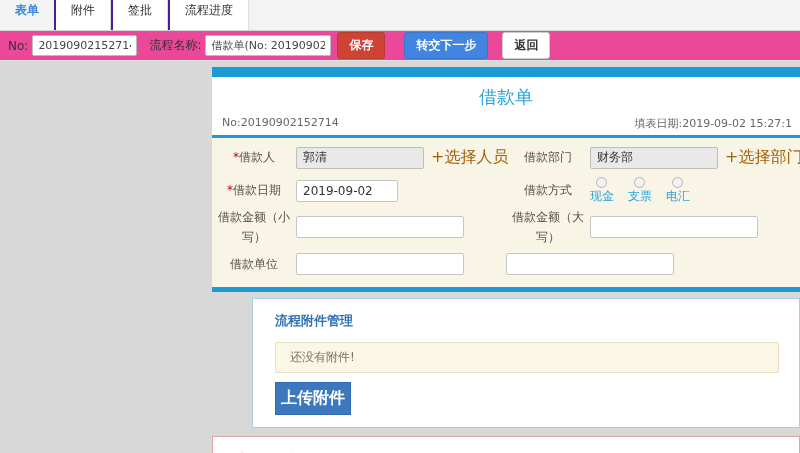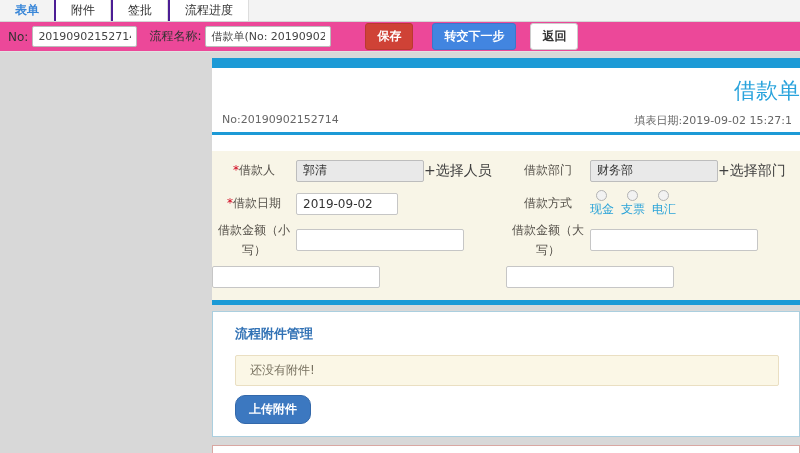--- a/index.html
+++ b/index.html
@@ -1,65 +1,65 @@
 <!DOCTYPE html>
 <html><head>
 <meta charset="utf-8">
 <style>
   * { box-sizing: border-box; margin: 0; padding: 0; }
   html,body { width:800px; height:453px; overflow:hidden; }
   body { background:#d8d8d8; font-family:"DejaVu Sans","Liberation Sans",sans-serif; font-size:12px; color:#333; }
 
   
-  .tabbar { height:22px; background:#f3f3f3; border-bottom:1px solid #d5d5d5; display:flex; align-items:stretch; }
+  .tabbar { height:31px; background:#f3f3f3; border-bottom:1px solid #d5d5d5; display:flex; align-items:stretch; }
   .tab { padding:0 15px; line-height:21px; font-size:12px; color:#333; background:#fff; border-left:2px solid #4c1d95; border-right:1px solid #ddd; cursor:pointer; }
   .tab.active { background:transparent; border:none; color:#3a87d8; font-weight:bold; }
 
   
   .toolbar { height:30px; background:#ec4899; display:flex; align-items:center; padding:0 8px; border-bottom:1px solid #e2e2e2; }
   .toolbar label { font-size:12px; color:#333; margin-right:4px; white-space:nowrap; }
   .tb-input { height:21px; border:1px solid #bbb; border-radius:2px; font-size:11px; padding:1px 5px; color:#444; font-family:inherit; }
   .tb-input.no { width:105px; margin-right:12px; }
   .tb-input.name { width:126px; }
   .btn { font-size:12px; font-weight:bold; padding:4px 11px; border-radius:3px; border:1px solid transparent; cursor:pointer; font-family:inherit; white-space:nowrap; }
-  .btn-save { background:#cf4236; border-color:#b93a2f; color:#fff; margin-left:34px; }
+  .btn-save { background:#cf4236; border-color:#b93a2f; color:#fff; margin-left:6px; }
   .btn-next { background:#4285e0; border-color:#3a77cc; color:#fff; margin-left:19px; }
   .btn-back { background:#fff; border-color:#ccc; color:#333; font-weight:bold; margin-left:14px; }
 
   
   .content { display:flex; height:401px; }
   .gutter { width:212px; flex:none; }
   .main { flex:1; display:flex; flex-direction:column; padding-top:6px; overflow:hidden; }
   .card { background:#fff; }
 
   
   .topbar { height:10px; background:#1c9ad6; }
-  .doc-title { text-align:right; color:#29a3dc; font-size:22px; padding:8px 0 5px; font-weight:normal; }
+  .doc-title { text-align:center; color:#29a3dc; font-size:18px; padding:8px 0 5px; font-weight:normal; }
   .meta { display:flex; justify-content:space-between; font-size:11px; color:#666; padding:2px 8px 4px 10px; }
   .sep { height:3px; background:#1c9ad6; }
-  .formgrid { background:#f8f5e7; display:flex; padding:3px 0 6px;margin-top:16px; }
+  .formgrid { background:#f8f5e7; display:flex; padding:3px 0 6px; }
   .fcol { width:50%; }
   .frow { display:flex; align-items:center; min-height:33px; }
   .flabel { width:84px; flex:none; text-align:center; color:#55514a; line-height:1.7; padding:0 2px; }
   .req { color:#d0021b; }
-  .fctrl { flex:1; display:flex; align-items:center; padding-right:4px; }
+  .fctrl { flex:1; display:flex; align-items:center; gap:7px; padding-right:4px; }
   .field { height:22px; border:1px solid #c6c6c6; border-radius:2px; font-size:12px; padding:1px 6px; background:#fff; font-family:inherit; color:#333; }
   .w-sm { width:128px; } .w-md { width:102px; } .w-lg { width:168px; }
   .readonly { background:#e9e9e9; border-color:#bdbdbd; }
-  .link { color:#404040; text-decoration:none; font-size:14px; cursor:pointer; white-space:nowrap; }
+  .link { color:#a16207; text-decoration:none; font-size:16px; cursor:pointer; white-space:nowrap; }
   .radio-opt { display:inline-flex; align-items:center; margin-right:7px; cursor:pointer;flex-direction:column; }
   .radio { width:11px; height:11px; border-radius:50%; border:1px solid #b3b3b3; background:#f2f2f2; display:inline-block; margin-right:2px; }
   .radio-label { color:#2aa3d8; }
   .botbar { height:5px; background:#1c9ad6; }
 
   
-  .card-att { margin-top:6px; border:1px solid #abcfdf; padding:11px 20px 12px 22px; }
+  .card-att { margin-top:6px; border:1px solid #abcfdf; padding:11px 20px 12px 22px;margin-left:40px; }
   .h-blue { color:#3272b5; font-size:13px; font-weight:bold; margin:2px 0 12px; }
   .alert { background:#fbf7e6; border:1px solid #eadfc2; border-radius:2px; padding:6px 14px; font-size:12px; color:#77715f; }
-  .btn-upload { background:#3c78c0; border:1px solid #3368aa; border-radius:10px; color:#fff; font-size:12px; font-weight:bold; padding:5px 13px; margin-top:9px; cursor:pointer; font-family:inherit; }
+  .btn-upload { background:#3c78c0; border:1px solid #3368aa; border-radius:0; color:#fff; font-size:16px; font-weight:bold; padding:5px 5px; margin-top:9px; cursor:pointer; font-family:inherit; }
 
   
   .card-appr { margin-top:8px; border:1px solid #d9a7a2; padding:12px 20px 20px 22px; flex:1; }
   .h-red { color:#c5413c; font-size:13px; font-weight:bold; margin:2px 0 14px; }
 </style>
 </head>
 <body>
 
 <div class="tabbar">
   <div class="tab active">表单</div>
@@ -107,20 +107,21 @@
               <input class="field w-md" type="text" value="2019-09-02" style="">
             </div>
           </div>
           <div class="frow">
             <div class="flabel">借款金额（小写）</div>
             <div class="fctrl">
               <input class="field w-lg" type="text" value="" style="">
             </div>
           </div>
           <div class="frow">
+            <div class="flabel">借款单位</div>
             <div class="fctrl">
               <input class="field w-lg" type="text" value="" style="">
             </div>
           </div>
         </div>
 
         <div class="fcol">
           <div class="frow">
             <div class="flabel">借款部门</div>
             <div class="fctrl">

